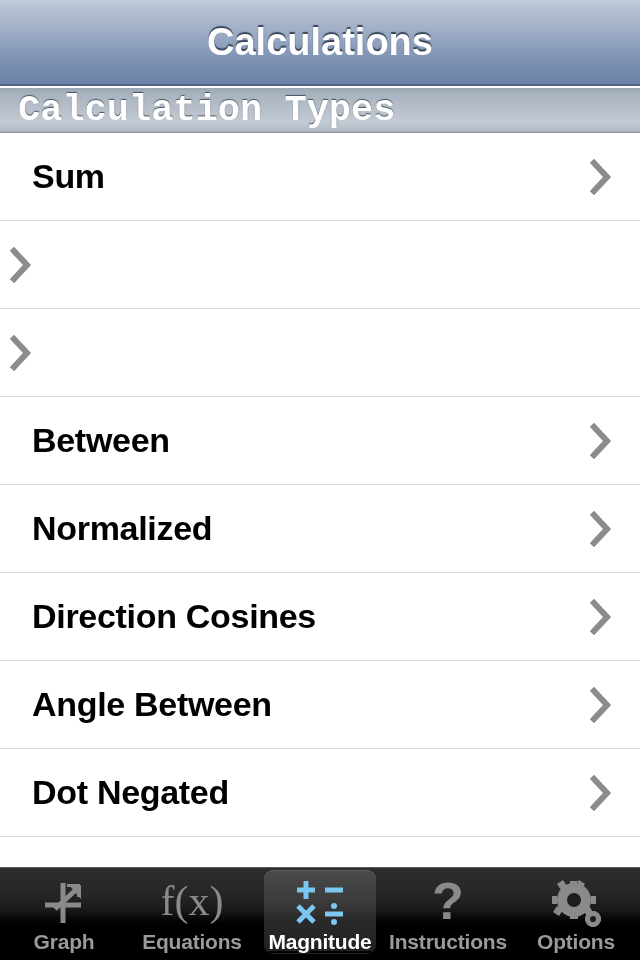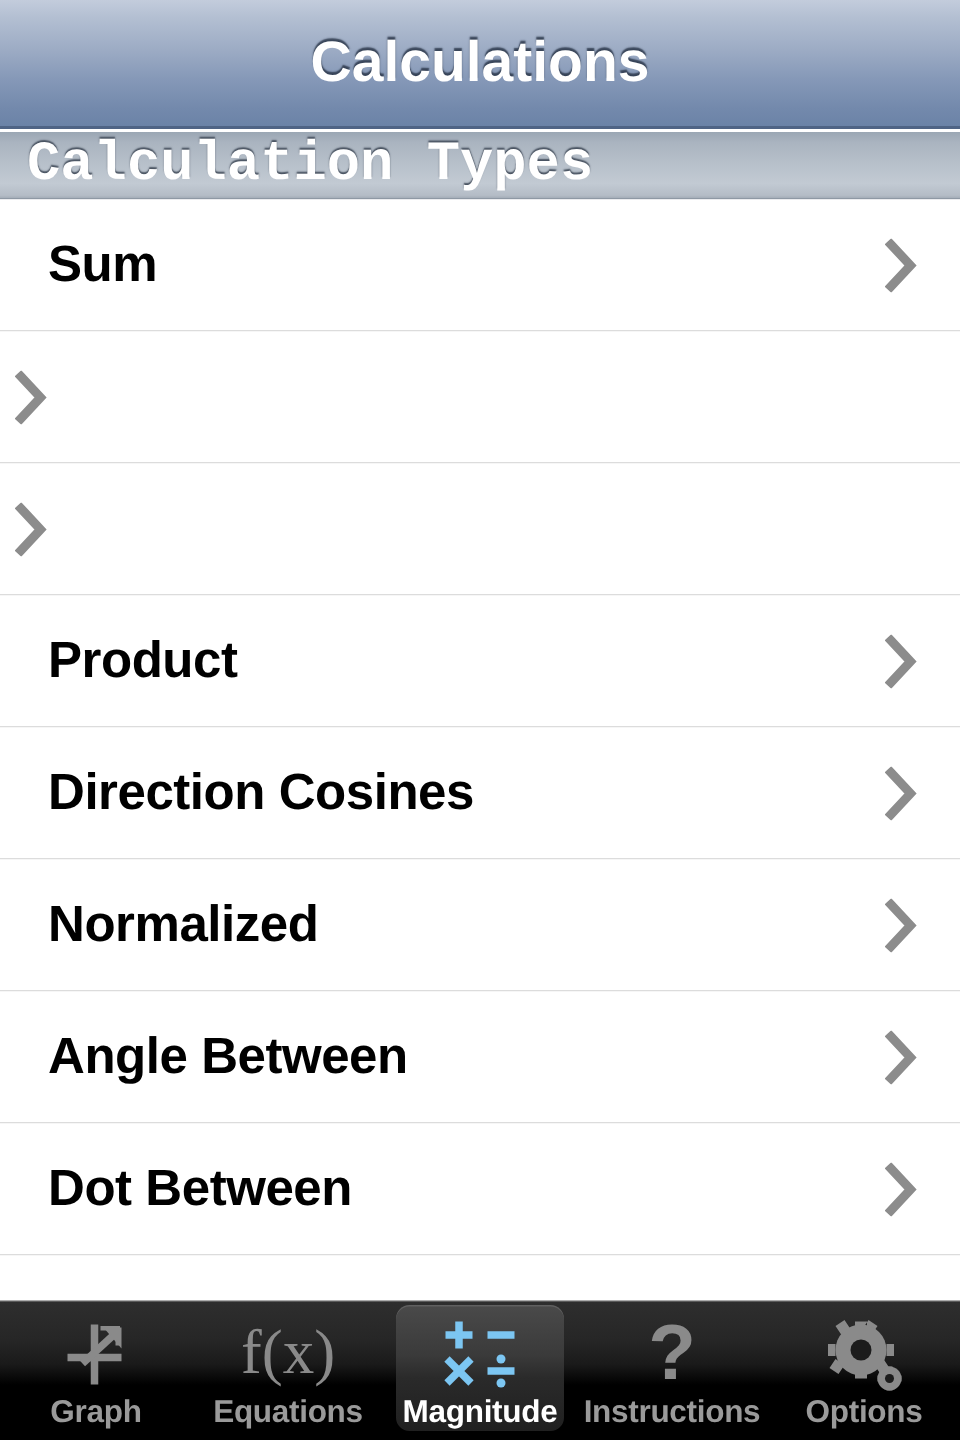--- a/index.html
+++ b/index.html
@@ -67,20 +67,21 @@
     position:absolute; bottom:0; left:0; width:640px; height:93px;
     background:linear-gradient(to bottom,
       #2e2e2e 0%, #262626 28%, #1a1a1a 45%, #000000 60%, #000000 100%);
     border-top:1px solid #5a5a5a;
     display:flex; align-items:stretch;
   }
   .tab {
     flex:1; position:relative;
     display:flex; flex-direction:column; align-items:center; justify-content:flex-start;
     padding-top:6px;
+    text-decoration:underline;
   }
   .tab-hl {
     position:absolute; top:2px; left:8px; right:8px; bottom:6px;
     border-radius:9px;
     background:linear-gradient(to bottom, #4a4a4a 0%, #3a3a3a 40%, #2a2a2a 58%, #202020 100%);
     box-shadow:inset 0 1px 0 rgba(255,255,255,0.12);
   }
   .tab-icon {
     position:relative; z-index:2;
     height:56px; width:100%;
@@ -127,57 +128,57 @@
 
     <div class="row">
       <div class="chevron">
         <svg width="22" height="36" viewBox="0 0 22 36">
             <path d="M4 4 L17 18 L4 32" fill="none" stroke="#8c8c8c" stroke-width="6" stroke-linecap="square" stroke-linejoin="miter"></path>
           </svg>
       </div>
     </div>
 
     <div class="row">
-      <div class="row-label">Product</div>
+      <div class="row-label">Between</div>
+      <div class="chevron">
+        <svg width="22" height="36" viewBox="0 0 22 36">
+            <path d="M4 4 L17 18 L4 32" fill="none" stroke="#8c8c8c" stroke-width="6" stroke-linecap="square" stroke-linejoin="miter"></path>
+          </svg>
+      </div>
+    </div>
+
+    <div class="row">
+      <div class="row-label">Normalized</div>
       <div class="chevron">
         <svg width="22" height="36" viewBox="0 0 22 36">
             <path d="M4 4 L17 18 L4 32" fill="none" stroke="#8c8c8c" stroke-width="6" stroke-linecap="square" stroke-linejoin="miter"></path>
           </svg>
       </div>
     </div>
 
     <div class="row">
       <div class="row-label">Direction Cosines</div>
       <div class="chevron">
         <svg width="22" height="36" viewBox="0 0 22 36">
             <path d="M4 4 L17 18 L4 32" fill="none" stroke="#8c8c8c" stroke-width="6" stroke-linecap="square" stroke-linejoin="miter"></path>
           </svg>
       </div>
     </div>
 
     <div class="row">
-      <div class="row-label">Normalized</div>
-      <div class="chevron">
-        <svg width="22" height="36" viewBox="0 0 22 36">
-            <path d="M4 4 L17 18 L4 32" fill="none" stroke="#8c8c8c" stroke-width="6" stroke-linecap="square" stroke-linejoin="miter"></path>
-          </svg>
-      </div>
-    </div>
-
-    <div class="row">
       <div class="row-label">Angle Between</div>
       <div class="chevron">
         <svg width="22" height="36" viewBox="0 0 22 36">
             <path d="M4 4 L17 18 L4 32" fill="none" stroke="#8c8c8c" stroke-width="6" stroke-linecap="square" stroke-linejoin="miter"></path>
           </svg>
       </div>
     </div>
 
     <div class="row">
-      <div class="row-label">Dot Between</div>
+      <div class="row-label">Dot Negated</div>
       <div class="chevron">
         <svg width="22" height="36" viewBox="0 0 22 36">
             <path d="M4 4 L17 18 L4 32" fill="none" stroke="#8c8c8c" stroke-width="6" stroke-linecap="square" stroke-linejoin="miter"></path>
           </svg>
       </div>
     </div>
 
     <div class="row"></div>
 
   </div>

